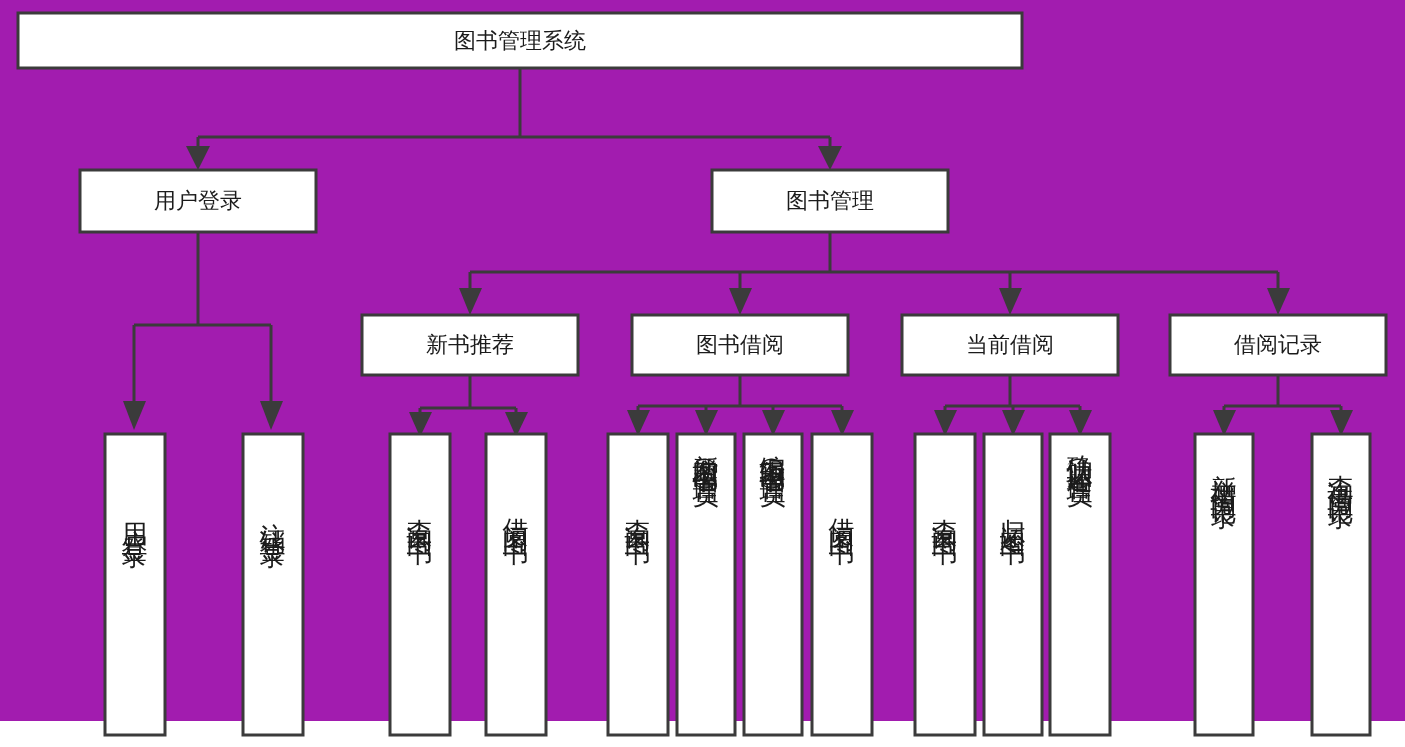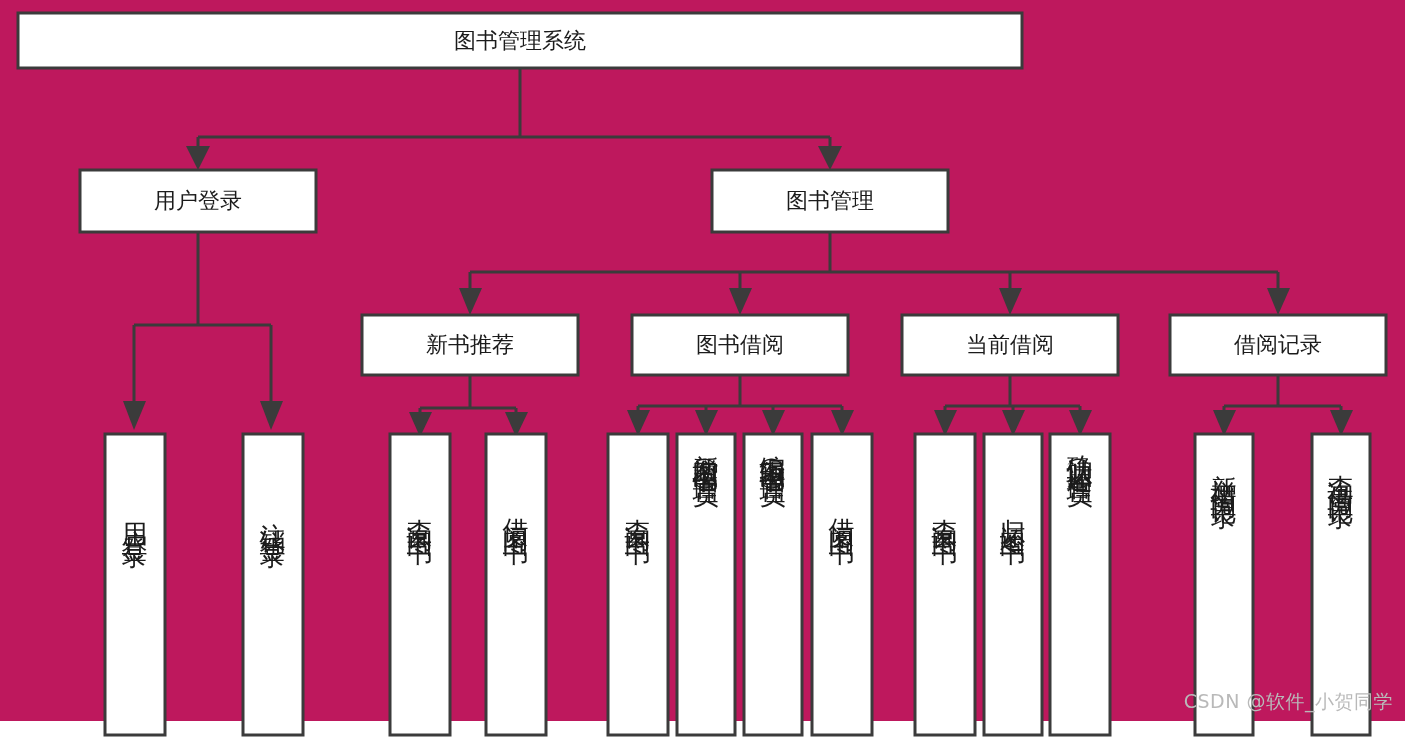--- a/index.html
+++ b/index.html
@@ -10,21 +10,21 @@
   body {
     width: 1405px;
     height: 747px;
     overflow: hidden;
     font-family: "DejaVu Sans", "Liberation Sans", sans-serif;
   }
   #diagram-root {
     position: relative;
     width: 1405px;
     height: 721px;
-    background: #be185d;
+    background: #a21caf;
   }
   svg.diagram-canvas {
     position: absolute;
     top: 0;
     left: 0;
     width: 1405px;
     height: 747px;
   }
   .node-box {
     fill: #ffffff;
@@ -230,14 +230,13 @@
       <text class="node-label-vert" x="1224" y="472" writing-mode="tb" glyph-orientation-vertical="0" letter-spacing="6">新增借阅记录</text>
     </g>
 
     <g>
       <rect class="node-box" x="1312" y="434" width="58" height="301"></rect>
       <text class="node-label-vert" x="1341" y="472" writing-mode="tb" glyph-orientation-vertical="0" letter-spacing="6">查询借阅记录</text>
     </g>
 
   </svg>
 
-  <div class="watermark">CSDN @软件_小贺同学</div>
 </div>
 
 </body></html>

